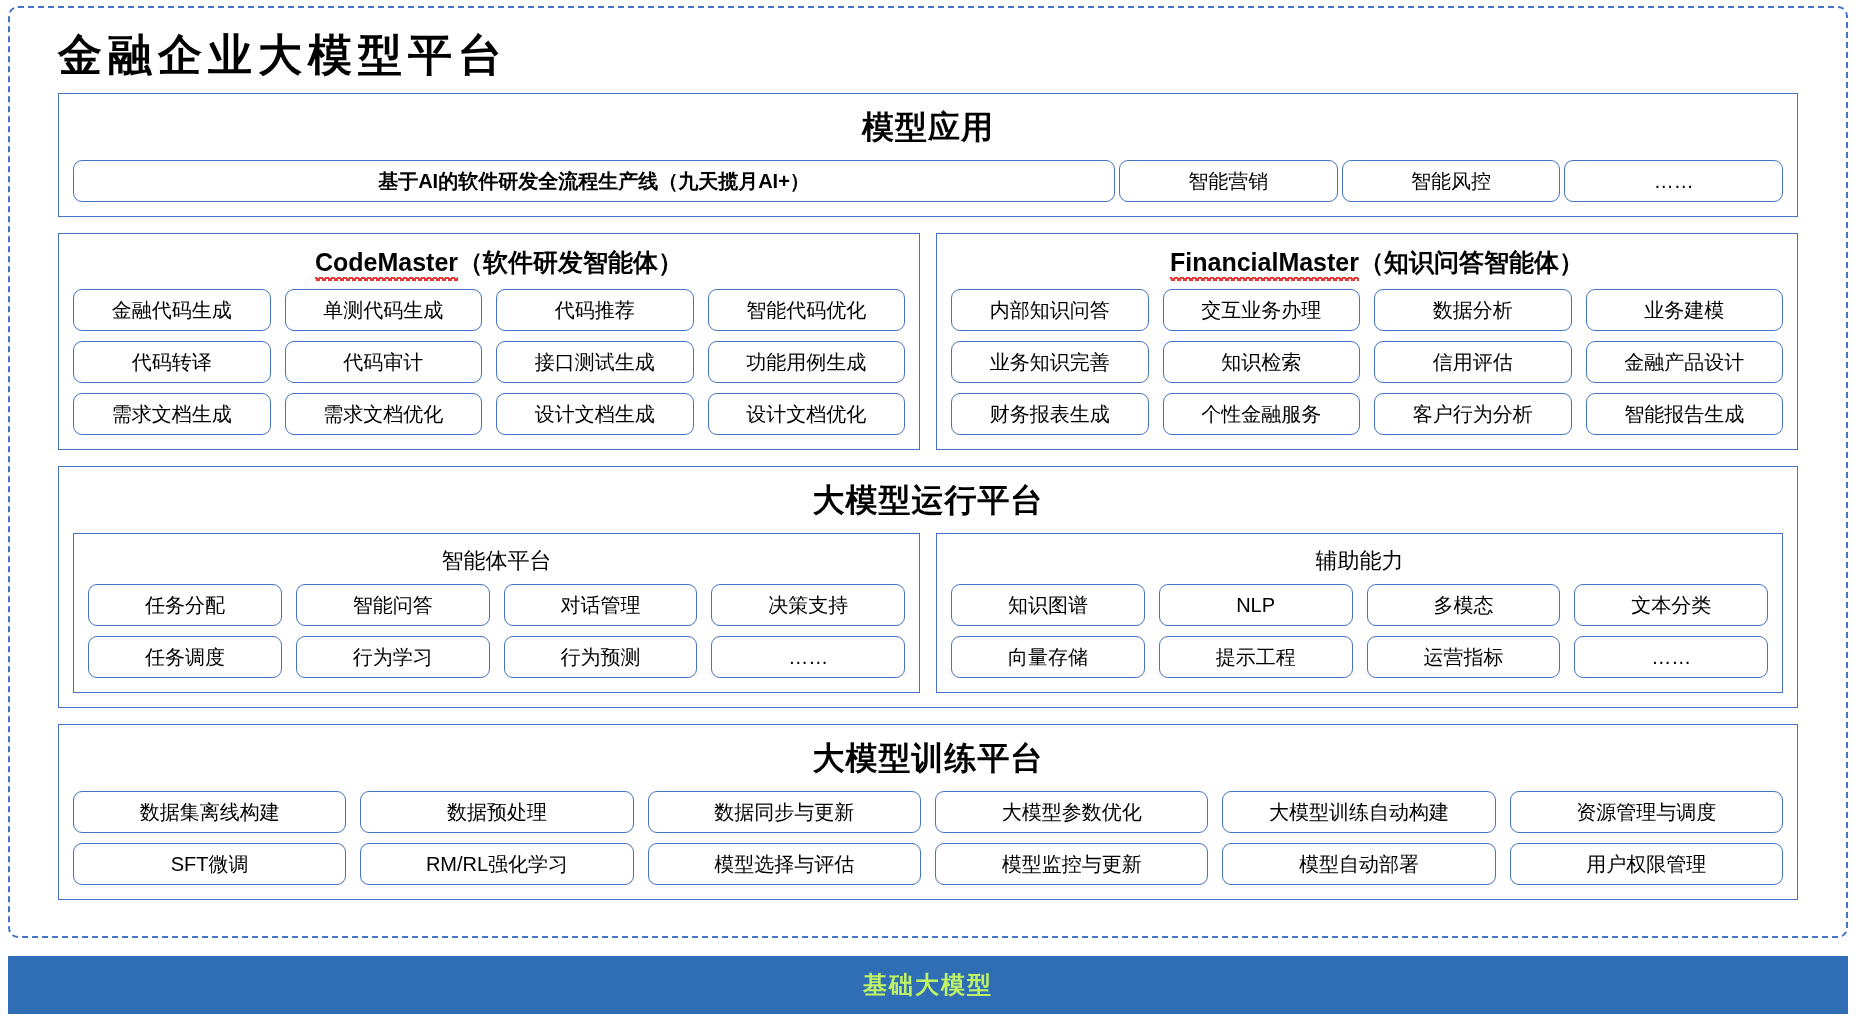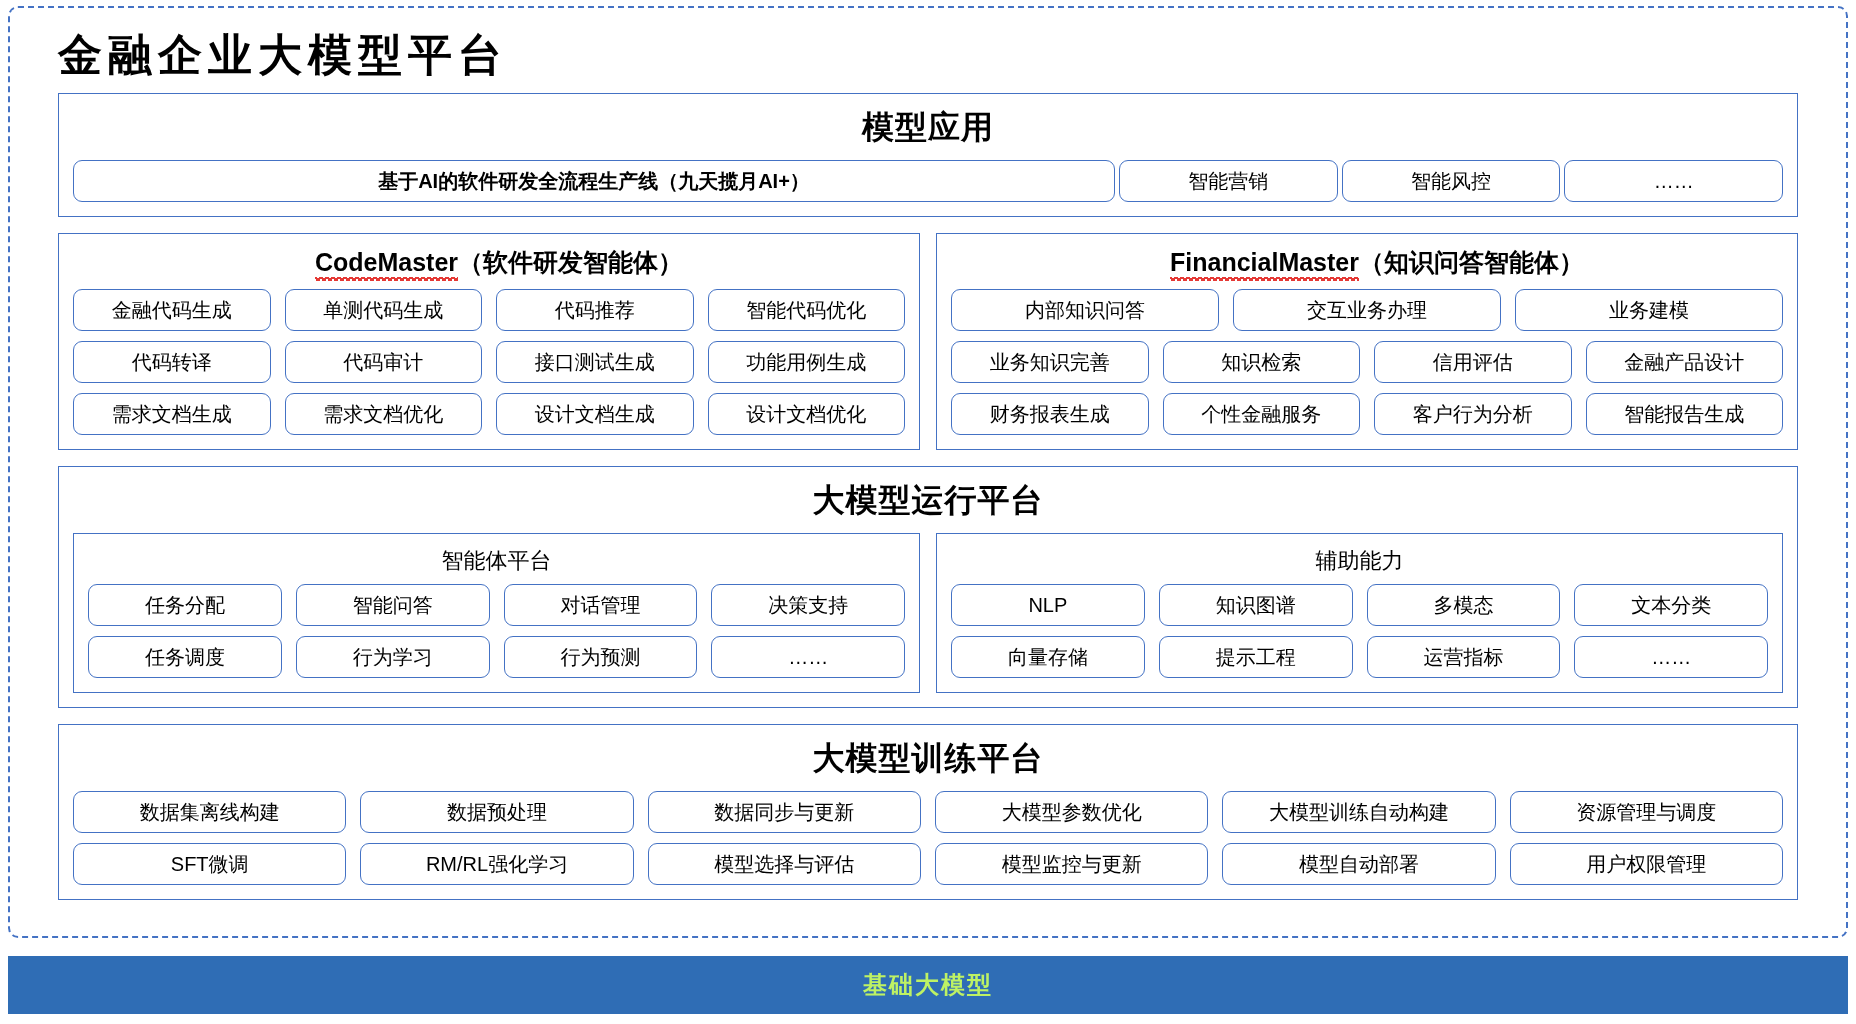--- a/index.html
+++ b/index.html
@@ -33,21 +33,21 @@
   .section-title{
     text-align:center;font-size:32px;font-weight:700;
     padding:2px 0 10px 0;letter-spacing:1px;
   }
   .sub-title{
     text-align:center;font-size:22px;font-weight:400;
     padding:4px 0 8px 0;
   }
 
   
-  .row{display:flex;gap:14px;margin-bottom:10px;justify-content:flex-end;}
+  .row{display:flex;gap:14px;margin-bottom:10px;}
   .row:last-child{margin-bottom:0;}
   .pill{
     flex:1 1 0;min-width:0;
     border:1.4px solid #4472c4;border-radius:9px;background:#fff;
     height:42px;display:flex;align-items:center;justify-content:center;
     font-size:20px;white-space:nowrap;box-sizing:border-box;padding:0 6px;
   }
   .pill.bold{font-weight:700;font-size:20px;}
 
   
@@ -129,20 +129,21 @@
           <div class="pill">设计文档生成</div>
           <div class="pill">设计文档优化</div>
         </div>
       </div>
 
       <div class="agent-panel">
         <div class="agent-title"><span class="sp">FinancialMaster</span><span>（知识问答智能体）</span></div>
         <div class="row">
           <div class="pill">内部知识问答</div>
           <div class="pill">交互业务办理</div>
+          <div class="pill">数据分析</div>
           <div class="pill">业务建模</div>
         </div>
         <div class="row">
           <div class="pill">业务知识完善</div>
           <div class="pill">知识检索</div>
           <div class="pill">信用评估</div>
           <div class="pill">金融产品设计</div>
         </div>
         <div class="row">
           <div class="pill">财务报表生成</div>
@@ -170,22 +171,22 @@
             <div class="pill">任务调度</div>
             <div class="pill">行为学习</div>
             <div class="pill">行为预测</div>
             <div class="pill">……</div>
           </div>
         </div>
 
         <div class="inner-panel">
           <div class="sub-title">辅助能力</div>
           <div class="row">
+            <div class="pill">知识图谱</div>
             <div class="pill">NLP</div>
-            <div class="pill">知识图谱</div>
             <div class="pill">多模态</div>
             <div class="pill">文本分类</div>
           </div>
           <div class="row">
             <div class="pill">向量存储</div>
             <div class="pill">提示工程</div>
             <div class="pill">运营指标</div>
             <div class="pill">……</div>
           </div>
         </div>

